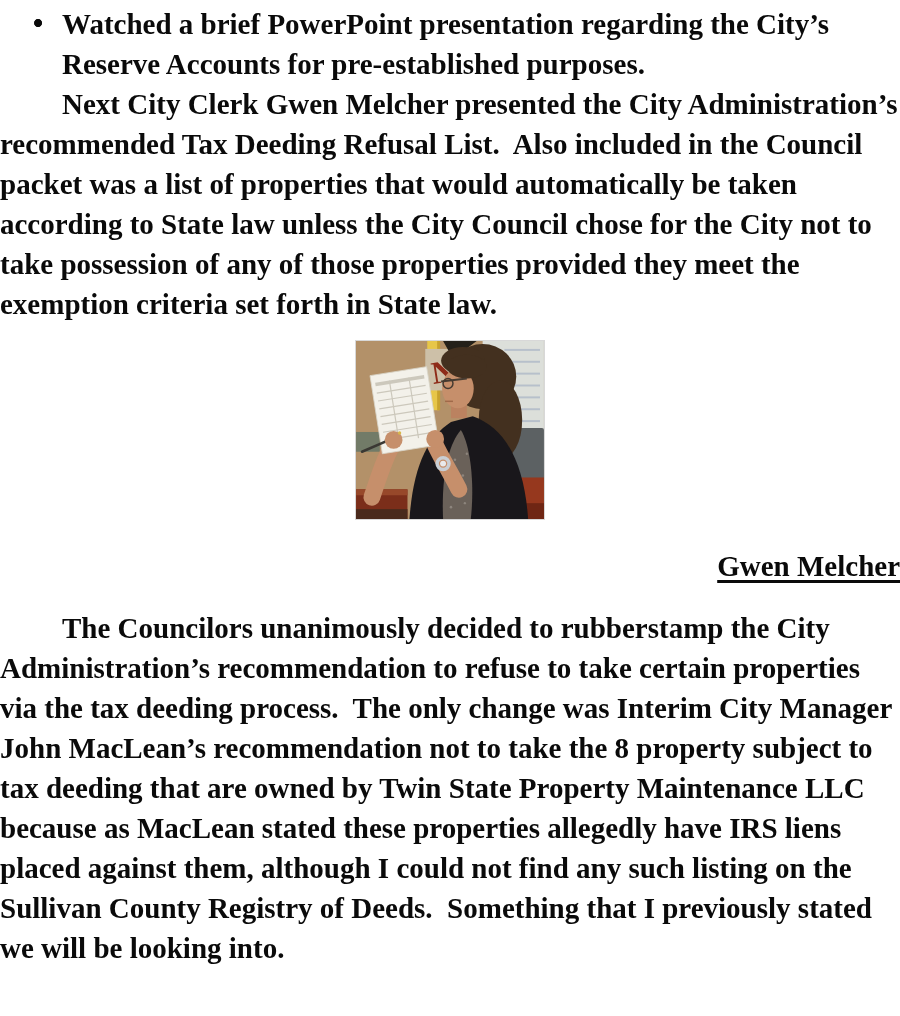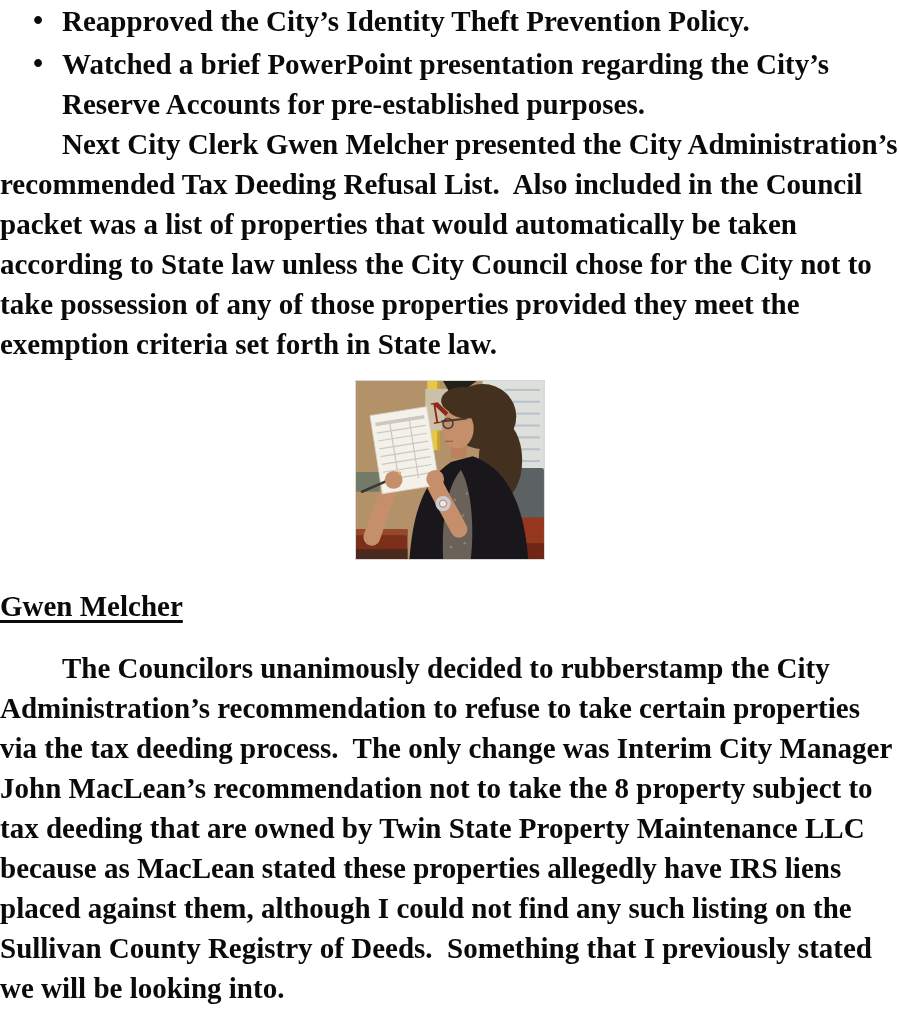--- a/index.html
+++ b/index.html
@@ -38,36 +38,35 @@
   .photo-figure { margin-top: 16px; text-align: center; }
   .photo-frame {
     display: inline-block;
     width: 190px; height: 180px;
     border: 1px solid #d8d8d8;
     background: #b39169;
     vertical-align: top;
   }
   .photo-frame svg { display: block; width: 100%; height: 100%; }
 
-  .photo-caption { margin-top: 26px; text-align: left; }
+  .photo-caption { margin-top: 26px; text-align: right; }
   .photo-caption .caption-text {
     text-decoration: underline;
     text-decoration-thickness: 2.5px;
     text-underline-offset: 4px;
   }
 </style>
 </head>
 <body>
 
 <div class="doc">
 
   <ul class="bullet-list">
     <li class="bullet-item">
       <span class="bullet-glyph">•</span>
-      <span class="bullet-text">Reapproved the City’s Identity Theft Prevention Policy.</span>
     </li>
     <li class="bullet-item">
       <span class="bullet-glyph">•</span>
       <span class="bullet-text">Watched a brief PowerPoint presentation regarding the City’s Reserve Accounts for pre-established purposes.</span>
     </li>
   </ul>
 
   <p class="body-par par-first">Next City Clerk Gwen Melcher presented the City Administration’s recommended Tax Deeding Refusal List.  Also included in the Council packet was a list of properties that would automatically be taken according to State law unless the City Council chose for the City not to take possession of any of those properties provided they meet the exemption criteria set forth in State law.</p>
 
   <figure class="photo-figure">

